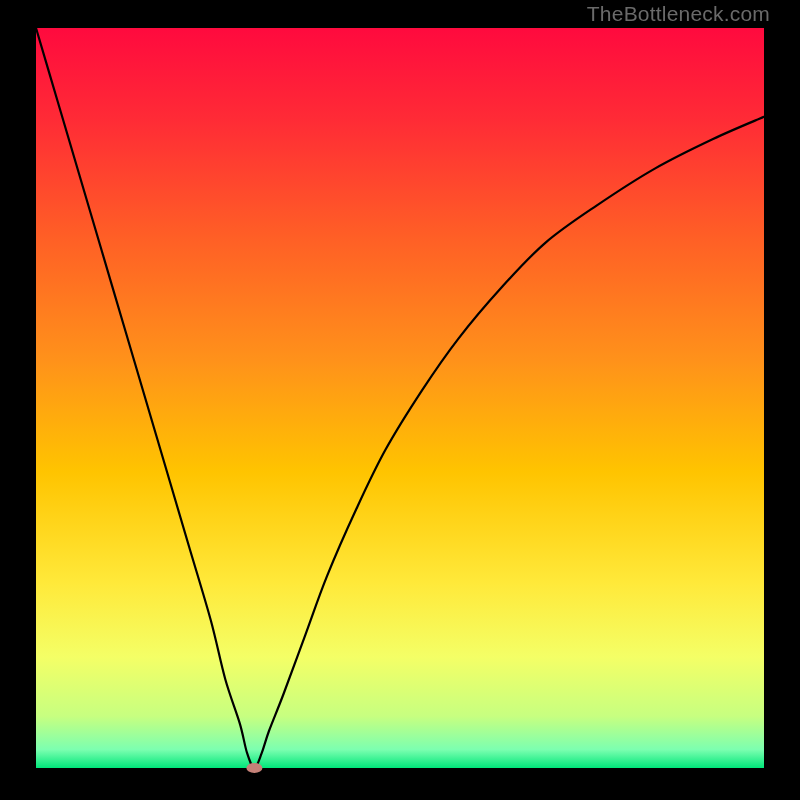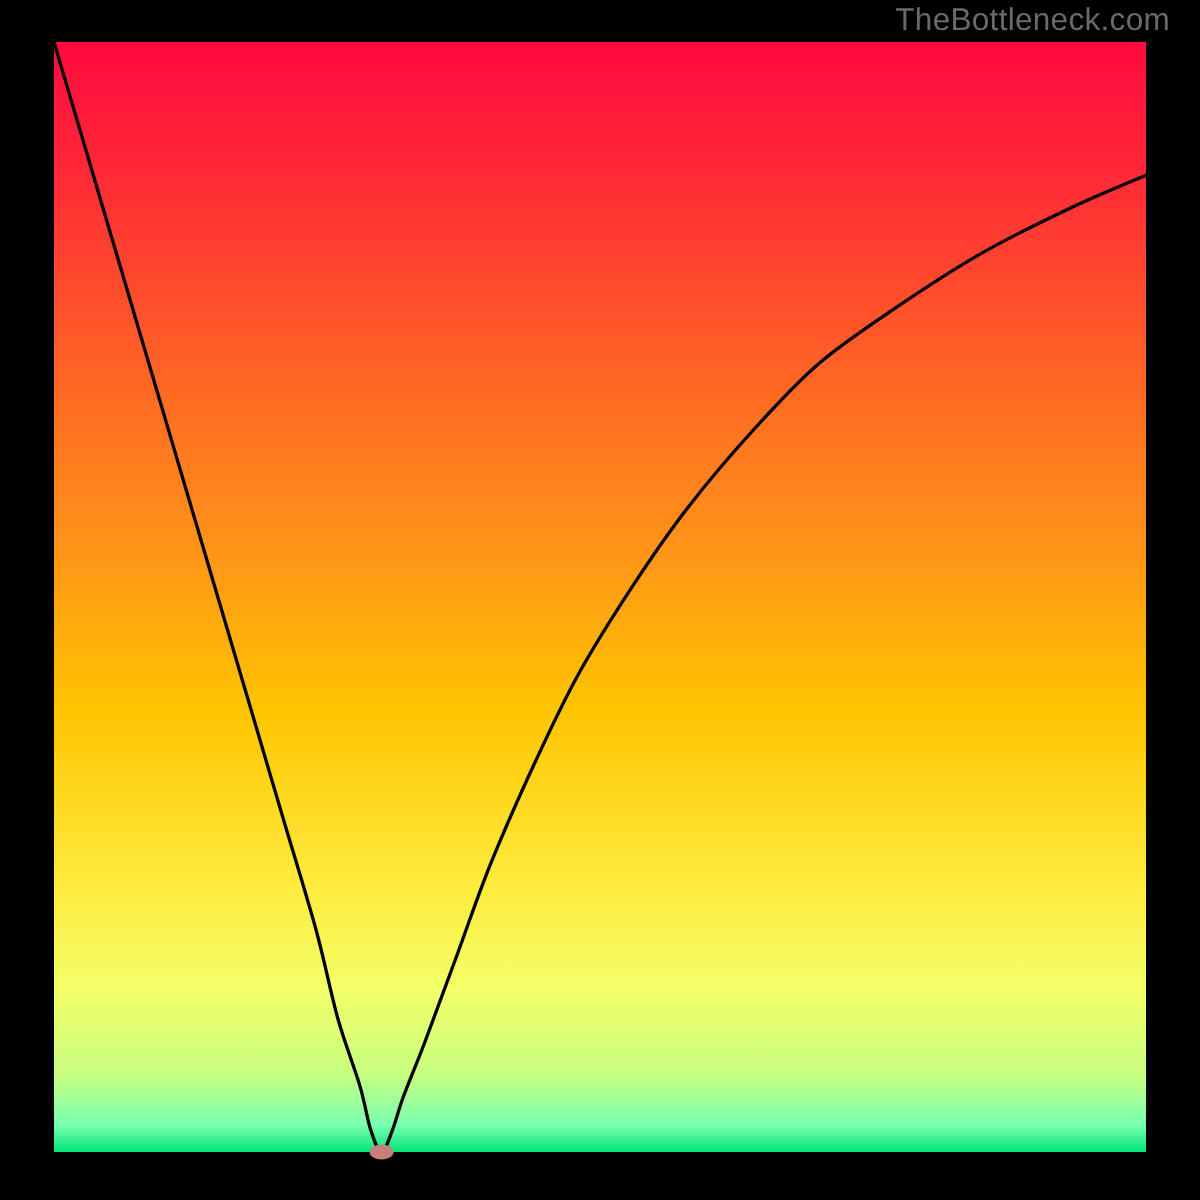--- a/index.html
+++ b/index.html
@@ -18,21 +18,21 @@
     background: #000000;
   }
   svg.plot {
     position: absolute;
     top: 0;
     left: 0;
   }
   .watermark {
     position: absolute;
     top: 2px;
-    right: 20px;
+    right: 30px;
     color: #6a6a6a;
     font-size: 21px;
     font-weight: 400;
     letter-spacing: 0.2px;
     user-select: none;
   }
 </style>
 </head>
 <body>
 

